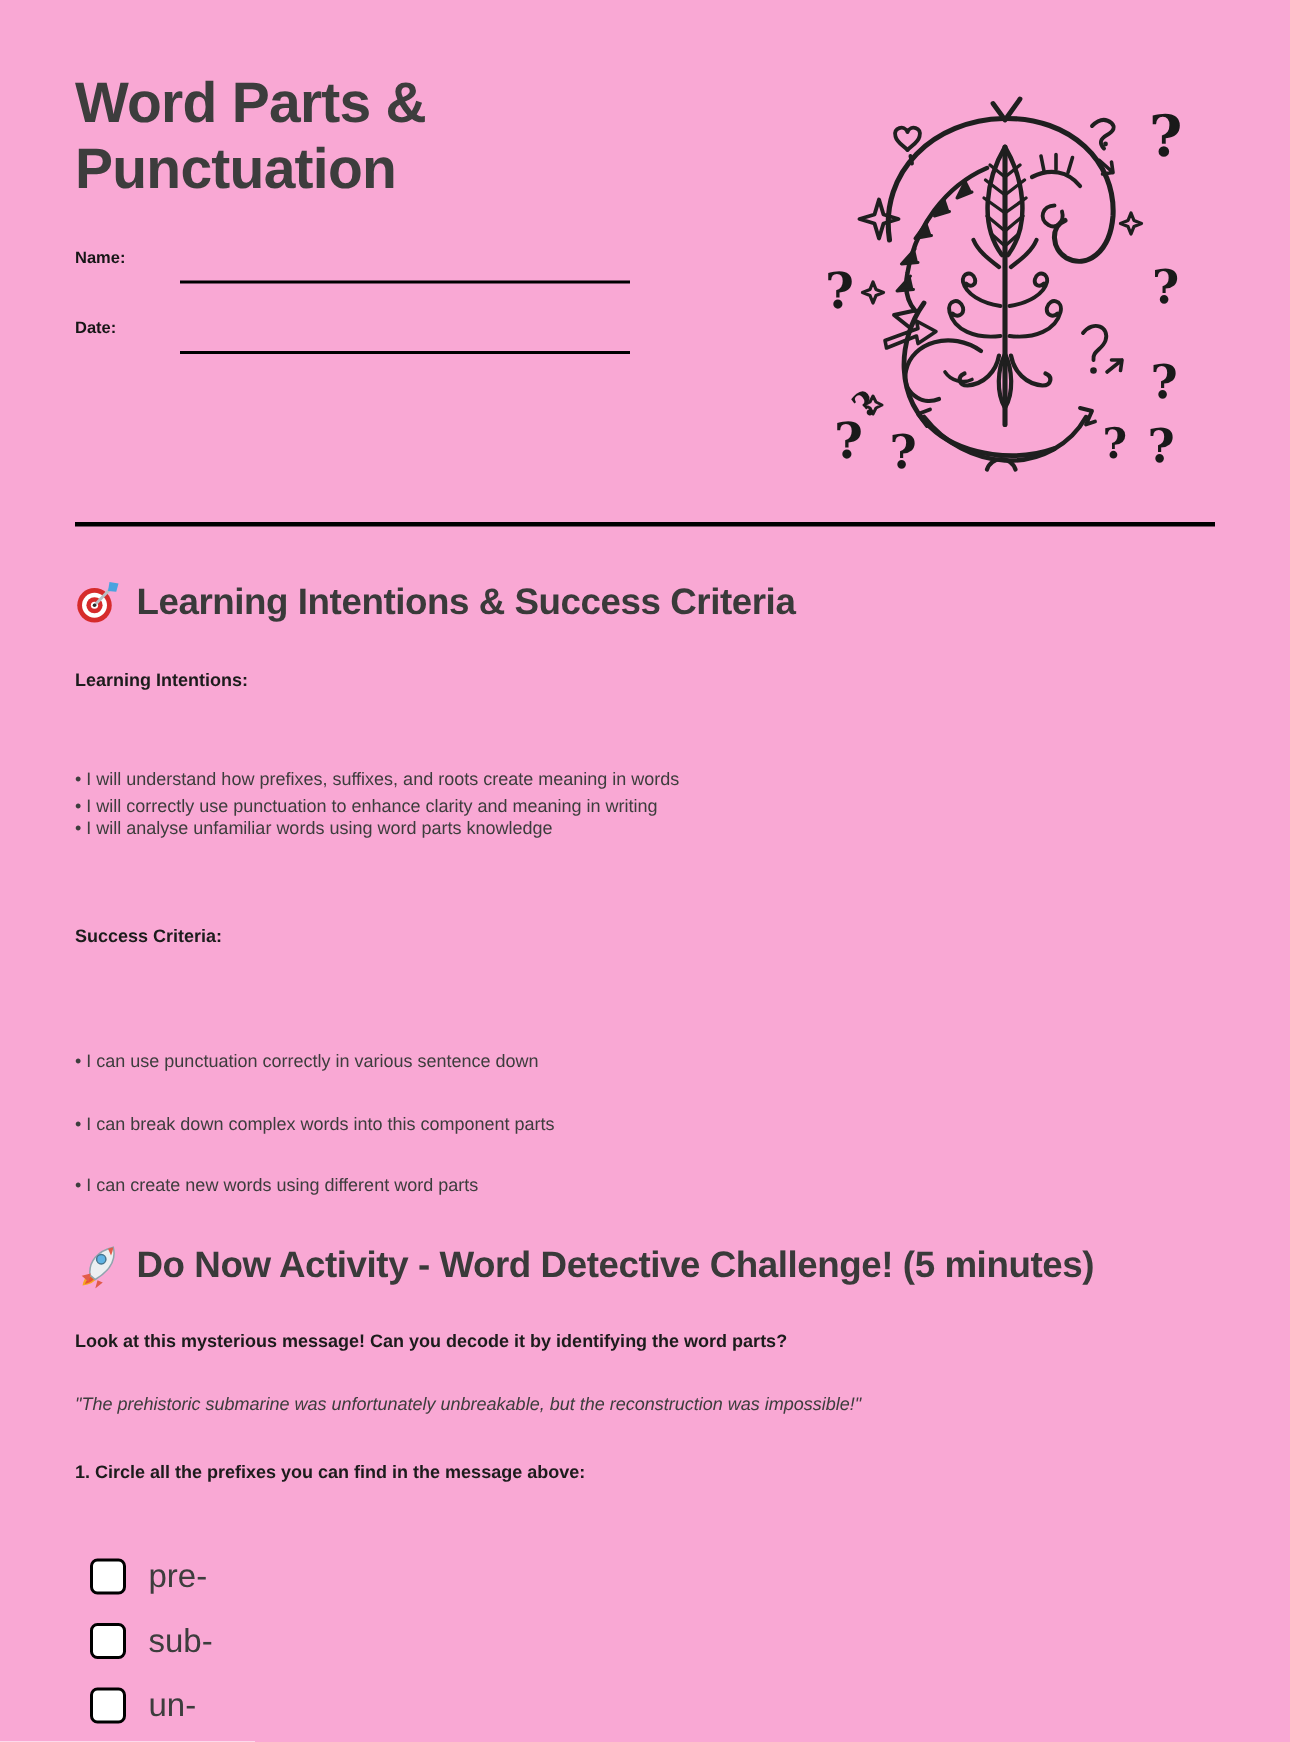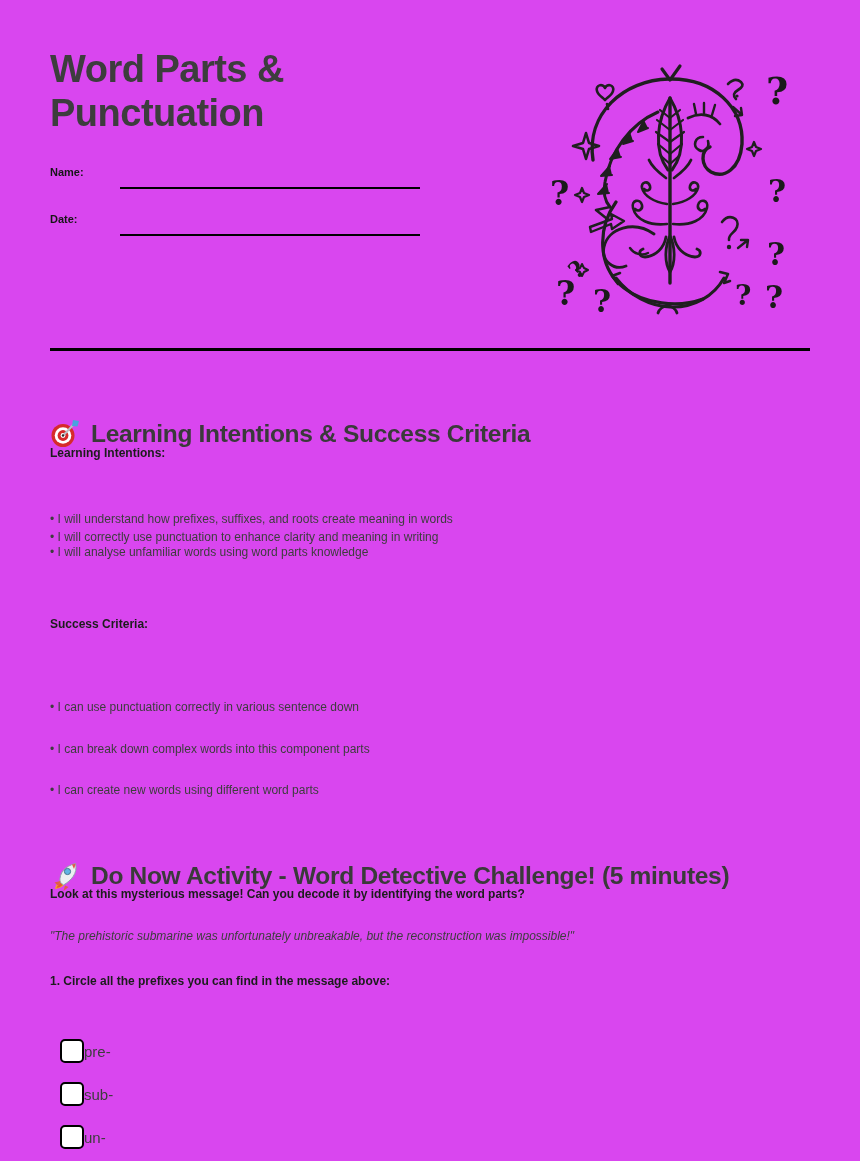--- a/index.html
+++ b/index.html
@@ -2,21 +2,21 @@
 <html><head>
 <meta charset="utf-8">
 <style>
   * { margin: 0; padding: 0; box-sizing: border-box; }
   html, body { background: #ffffff; }
   body { font-family: "Liberation Sans", "DejaVu Sans", sans-serif; }
   .page {
     position: relative;
     width: 860px;
     height: 1161px;
-    background: #d946ef;
+    background: #f9a8d4;
     overflow: hidden;
   }
   .doc-title {
     position: absolute;
     left: 50px; top: 47px;
     width: 470px;
     font-size: 38px;
     font-weight: 700;
     line-height: 44px;
     color: #3d3d3d;
@@ -52,21 +52,20 @@
     position: absolute;
     left: 50px;
     display: flex;
     align-items: center;
     gap: 11px;
     font-size: 24.5px;
     font-weight: 700;
     color: #3a3a3a;
     letter-spacing: -0.3px;
     white-space: nowrap;
-    margin-top: 32px;
   }
   .section-heading .emoji-icon { flex: 0 0 auto; display: inline-flex; }
   .body-line {
     position: absolute;
     left: 50px;
     font-size: 12px;
     color: #3d3d3d;
     white-space: nowrap;
   }
   .body-line.strong { font-weight: 700; color: #1c1c1c; }
@@ -80,21 +79,22 @@
   }
   .checkbox {
     width: 24px; height: 24px;
     border: 2.5px solid #000000;
     border-radius: 5px;
     background: #ffffff;
     cursor: pointer;
     flex: 0 0 auto;
   }
   .checkbox-label {
-    font-size: 15px;
+    margin-left: 15px;
+    font-size: 22px;
     color: #3d3d3d;
   }
 </style>
 </head>
 <body>
 
 <div class="page">
 
   <div class="doc-title">
     <div>Word Parts &amp;</div>

